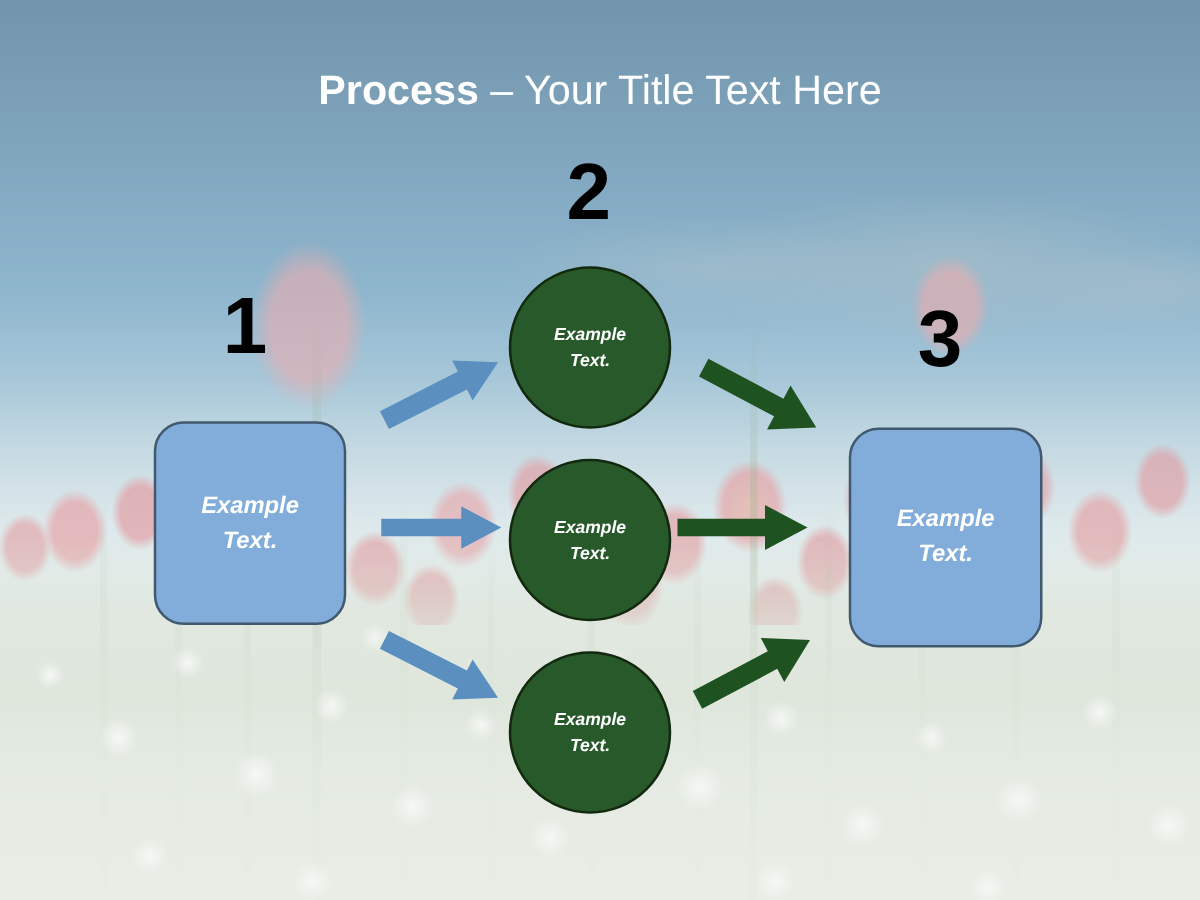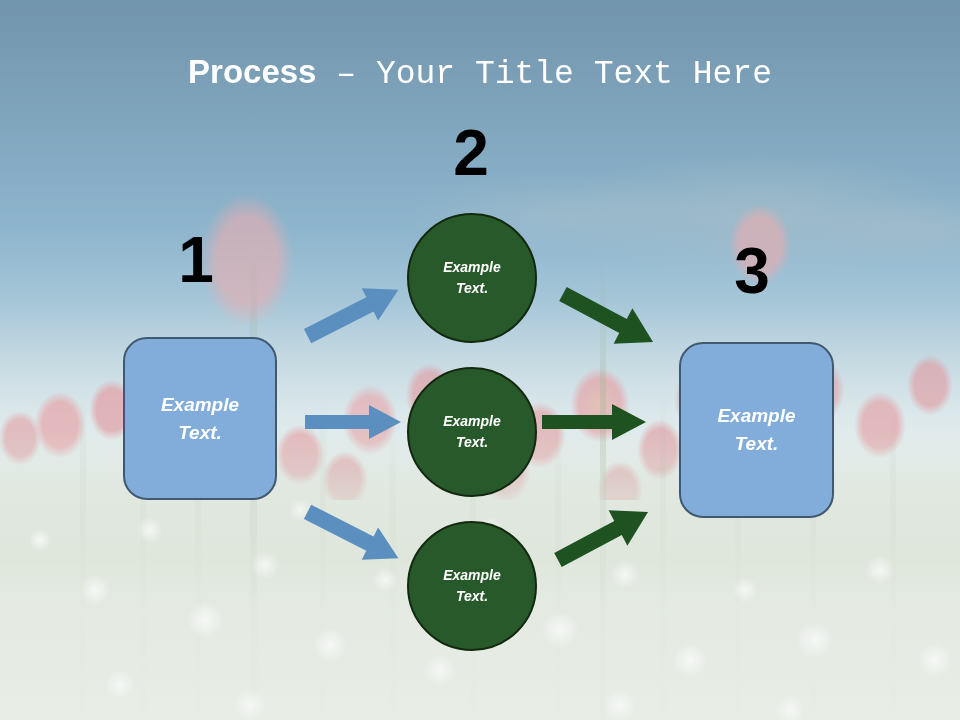--- a/index.html
+++ b/index.html
@@ -126,21 +126,21 @@
   #title {
     position: absolute;
     left: 0; top: 52px; width: 960px;
     text-align: center;
     color: #ffffff;
     font-size: 33px;
     line-height: 40px;
     white-space: nowrap;
   }
   #title .t-bold { font-weight: bold; }
-  #title .t-reg  { font-weight: normal; font-family: Liberation Mono, monospace; }
+  #title .t-reg  { font-weight: normal; }
 
   
   .step-num {
     position: absolute;
     color: #000000;
     font-weight: bold;
     font-size: 64px;
     line-height: 64px;
     text-align: center;
     width: 70px;

